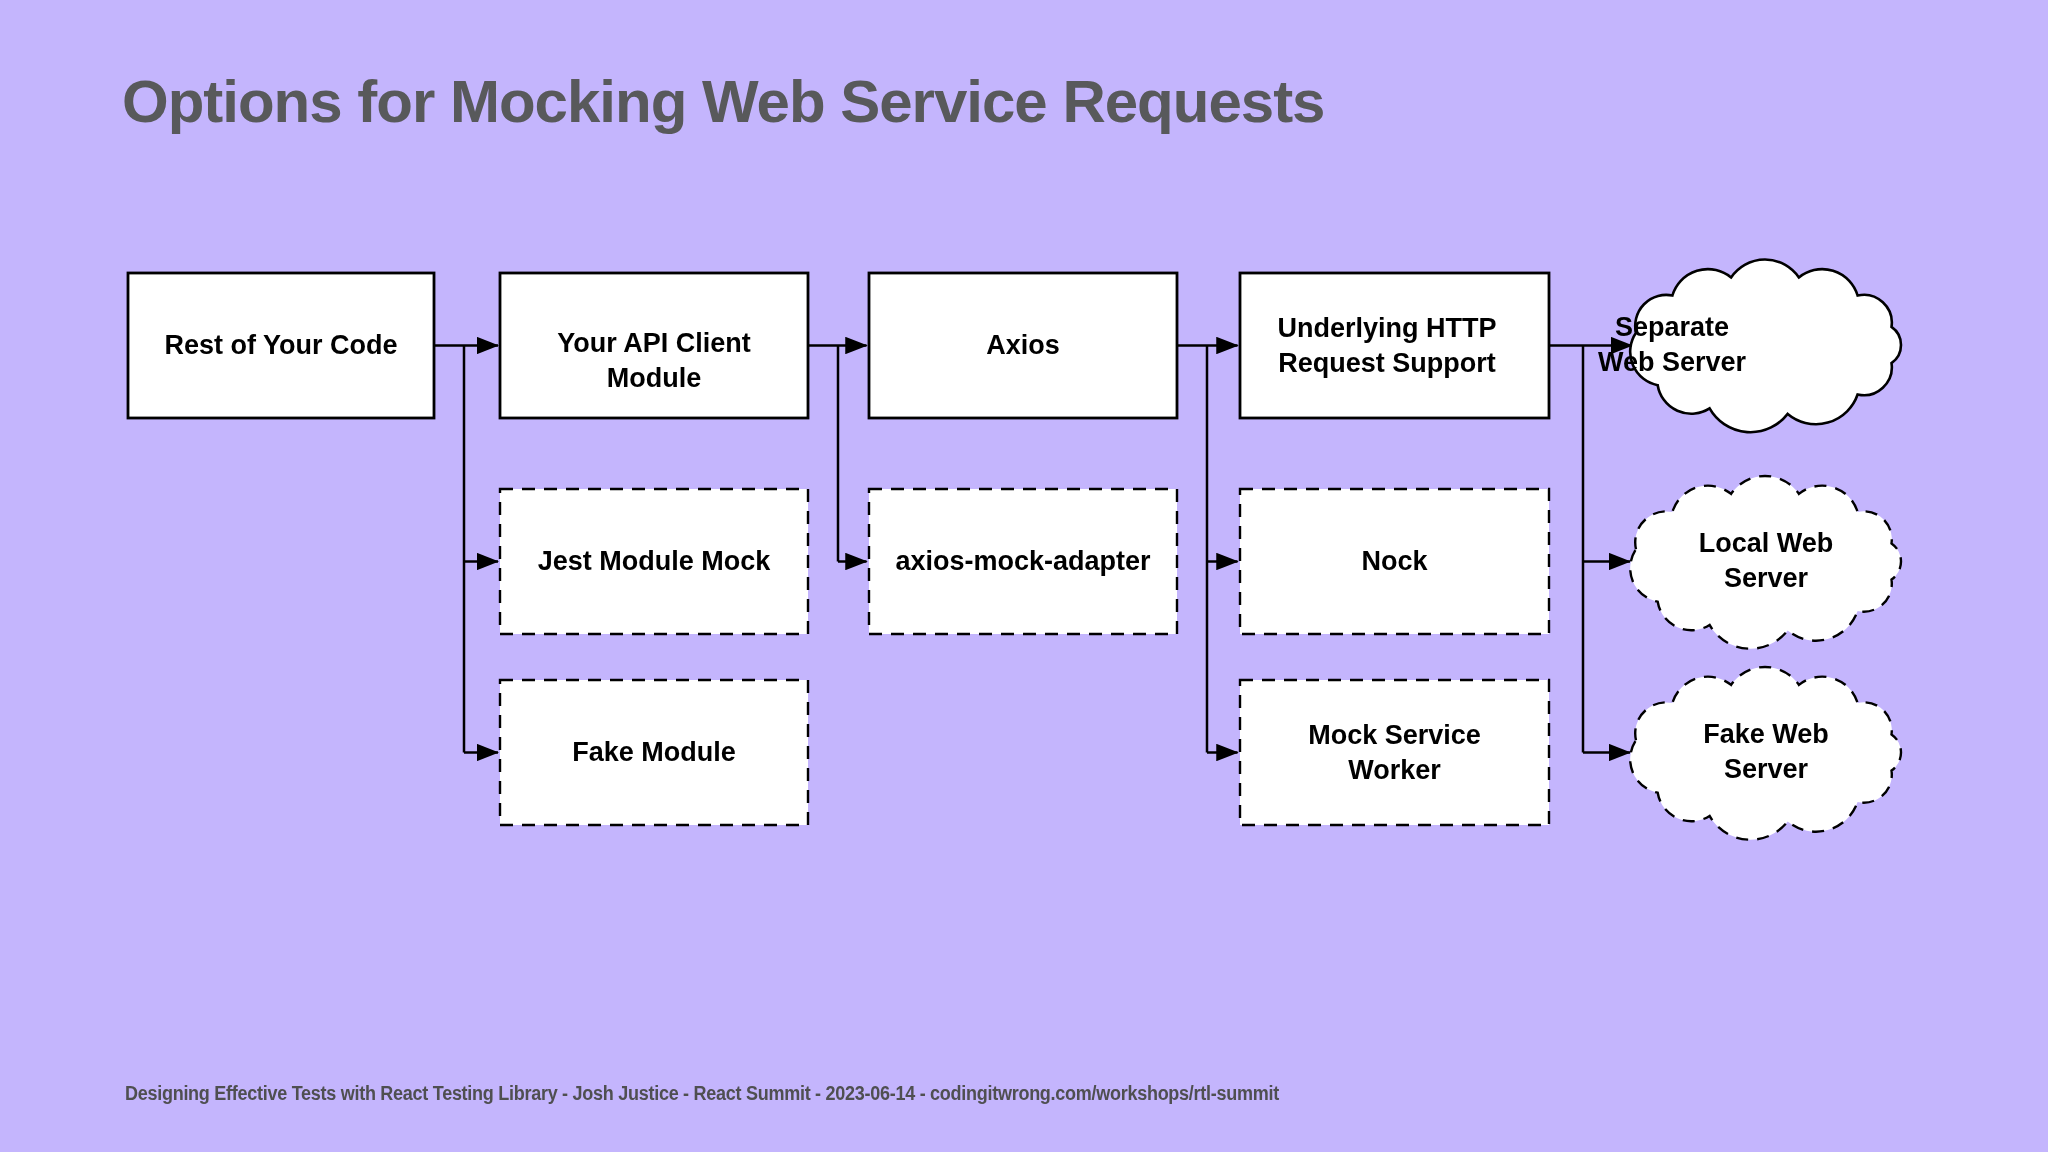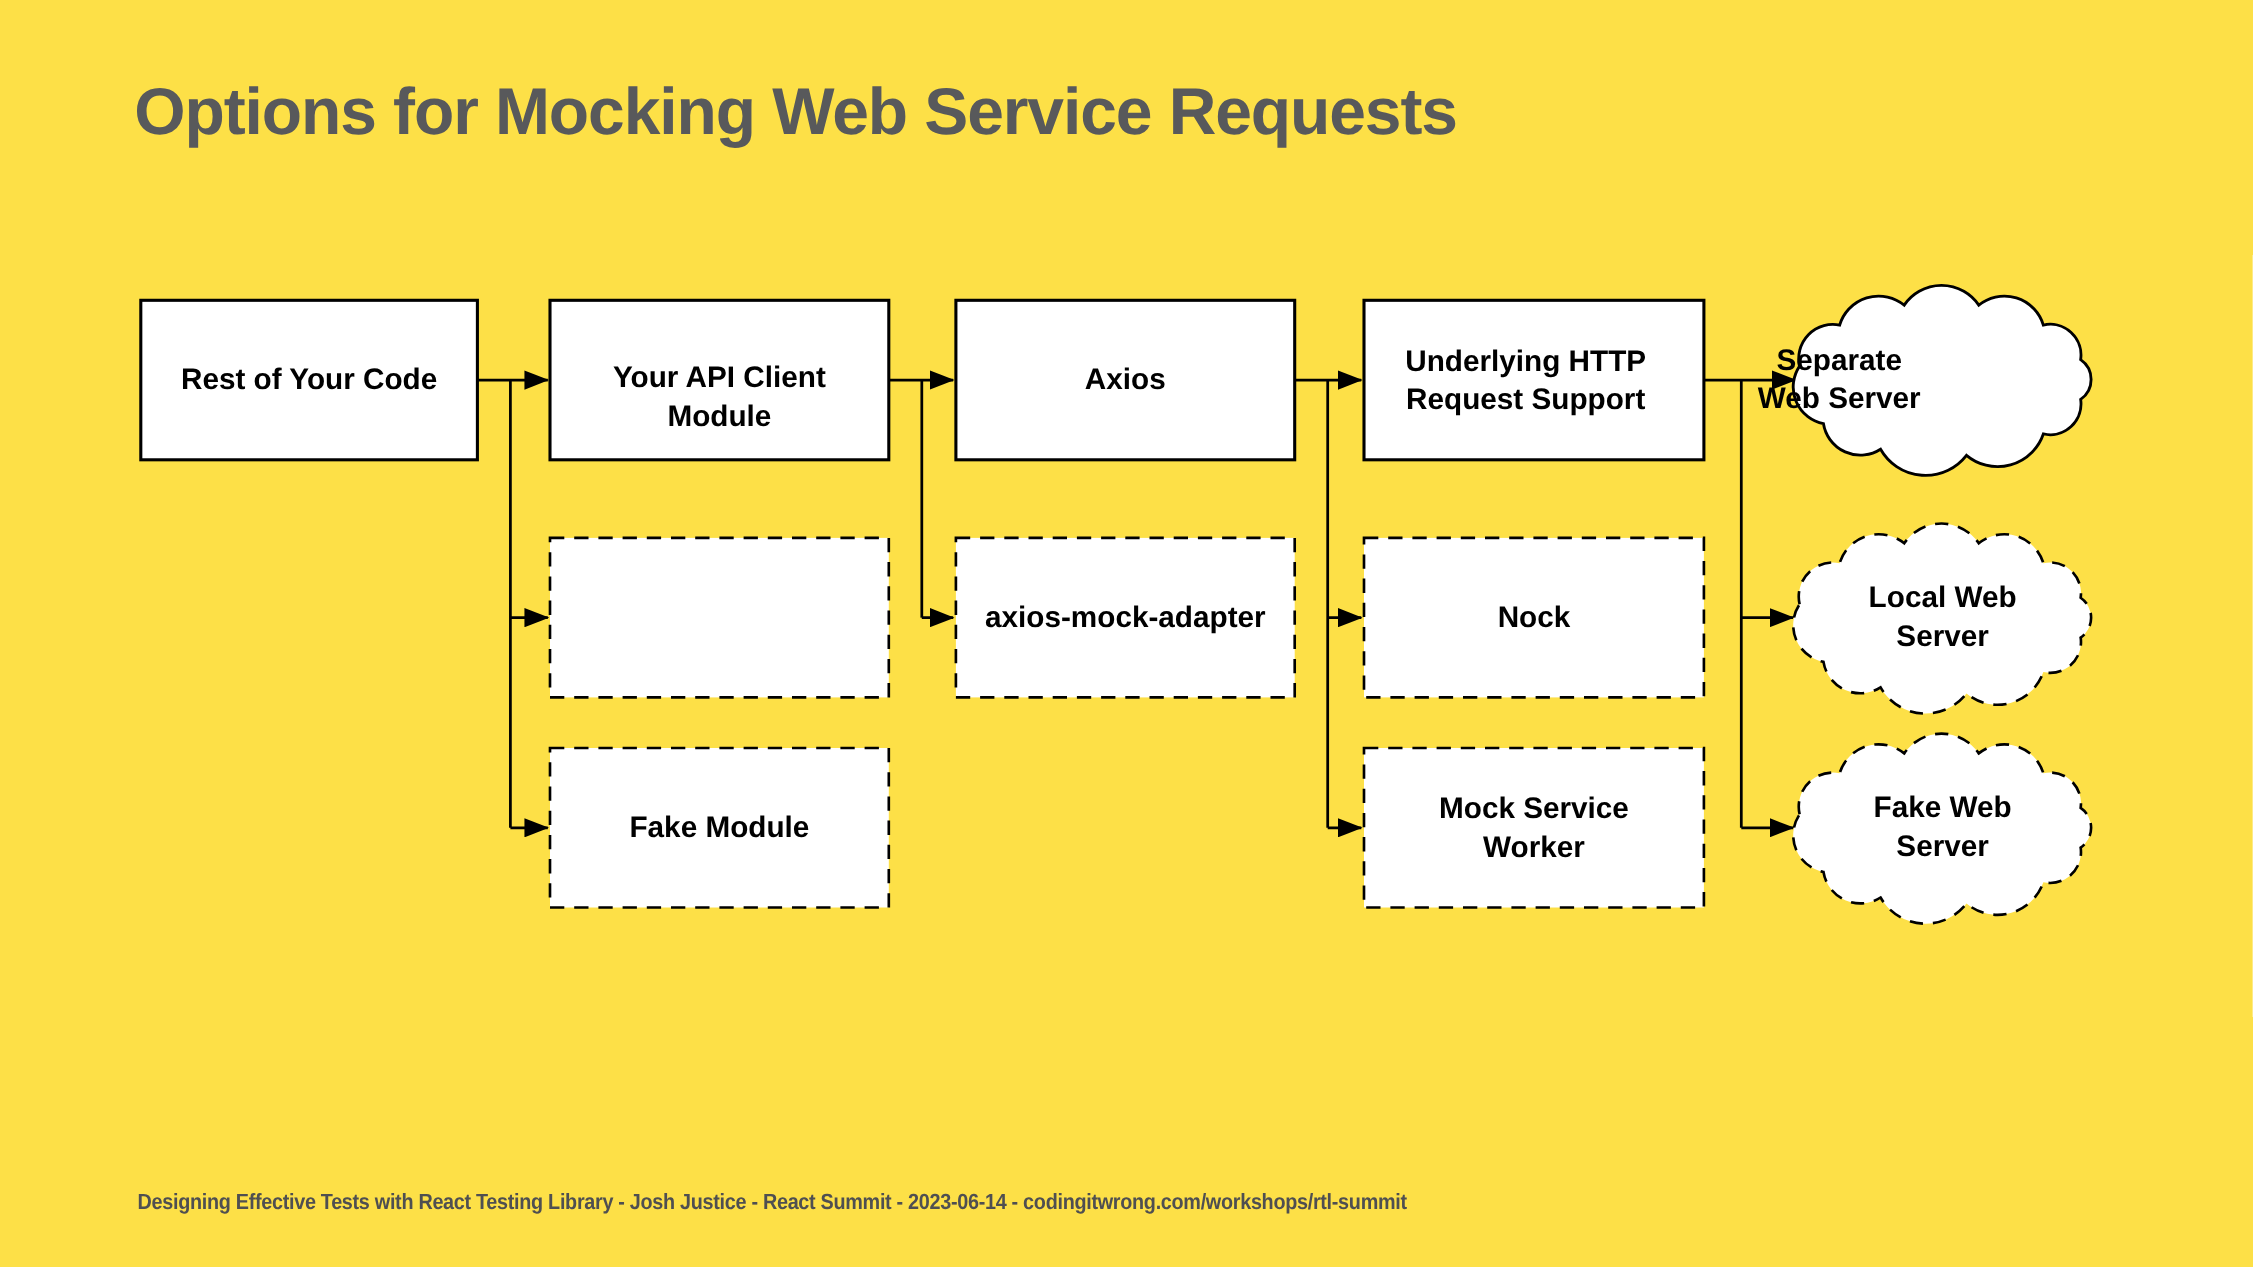--- a/index.html
+++ b/index.html
@@ -4,21 +4,21 @@
 <style>
   html, body {
     margin: 0;
     padding: 0;
     background: #ffffff;
   }
   .slide {
     position: relative;
     width: 2048px;
     height: 1152px;
-    background: #fde047;
+    background: #c4b5fd;
     overflow: hidden;
     font-family: "Liberation Sans", sans-serif;
   }
   .title {
     position: absolute;
     left: 122px;
     top: 68px;
     margin: 0;
     font-size: 60px;
     line-height: 68px;
@@ -170,20 +170,24 @@
   <div class="node-label" style="left:869px; top:273px; width:308px; height:145px;">
     <span>Axios</span>
 
   </div>
 
   <div class="node-label" style="left:1240px; top:273px; width:294px; height:145px;">
     <span>Underlying HTTP</span>
     <span>Request Support</span>
   </div>
 
+  <div class="node-label" style="left:500px; top:489px; width:308px; height:145px;">
+    <span>Jest Module Mock</span>
+
+  </div>
 
   <div class="node-label" style="left:869px; top:489px; width:308px; height:145px;">
     <span>axios-mock-adapter</span>
 
   </div>
 
   <div class="node-label" style="left:1240px; top:489px; width:309px; height:145px;text-align:center;">
     <span>Nock</span>
 
   </div>

